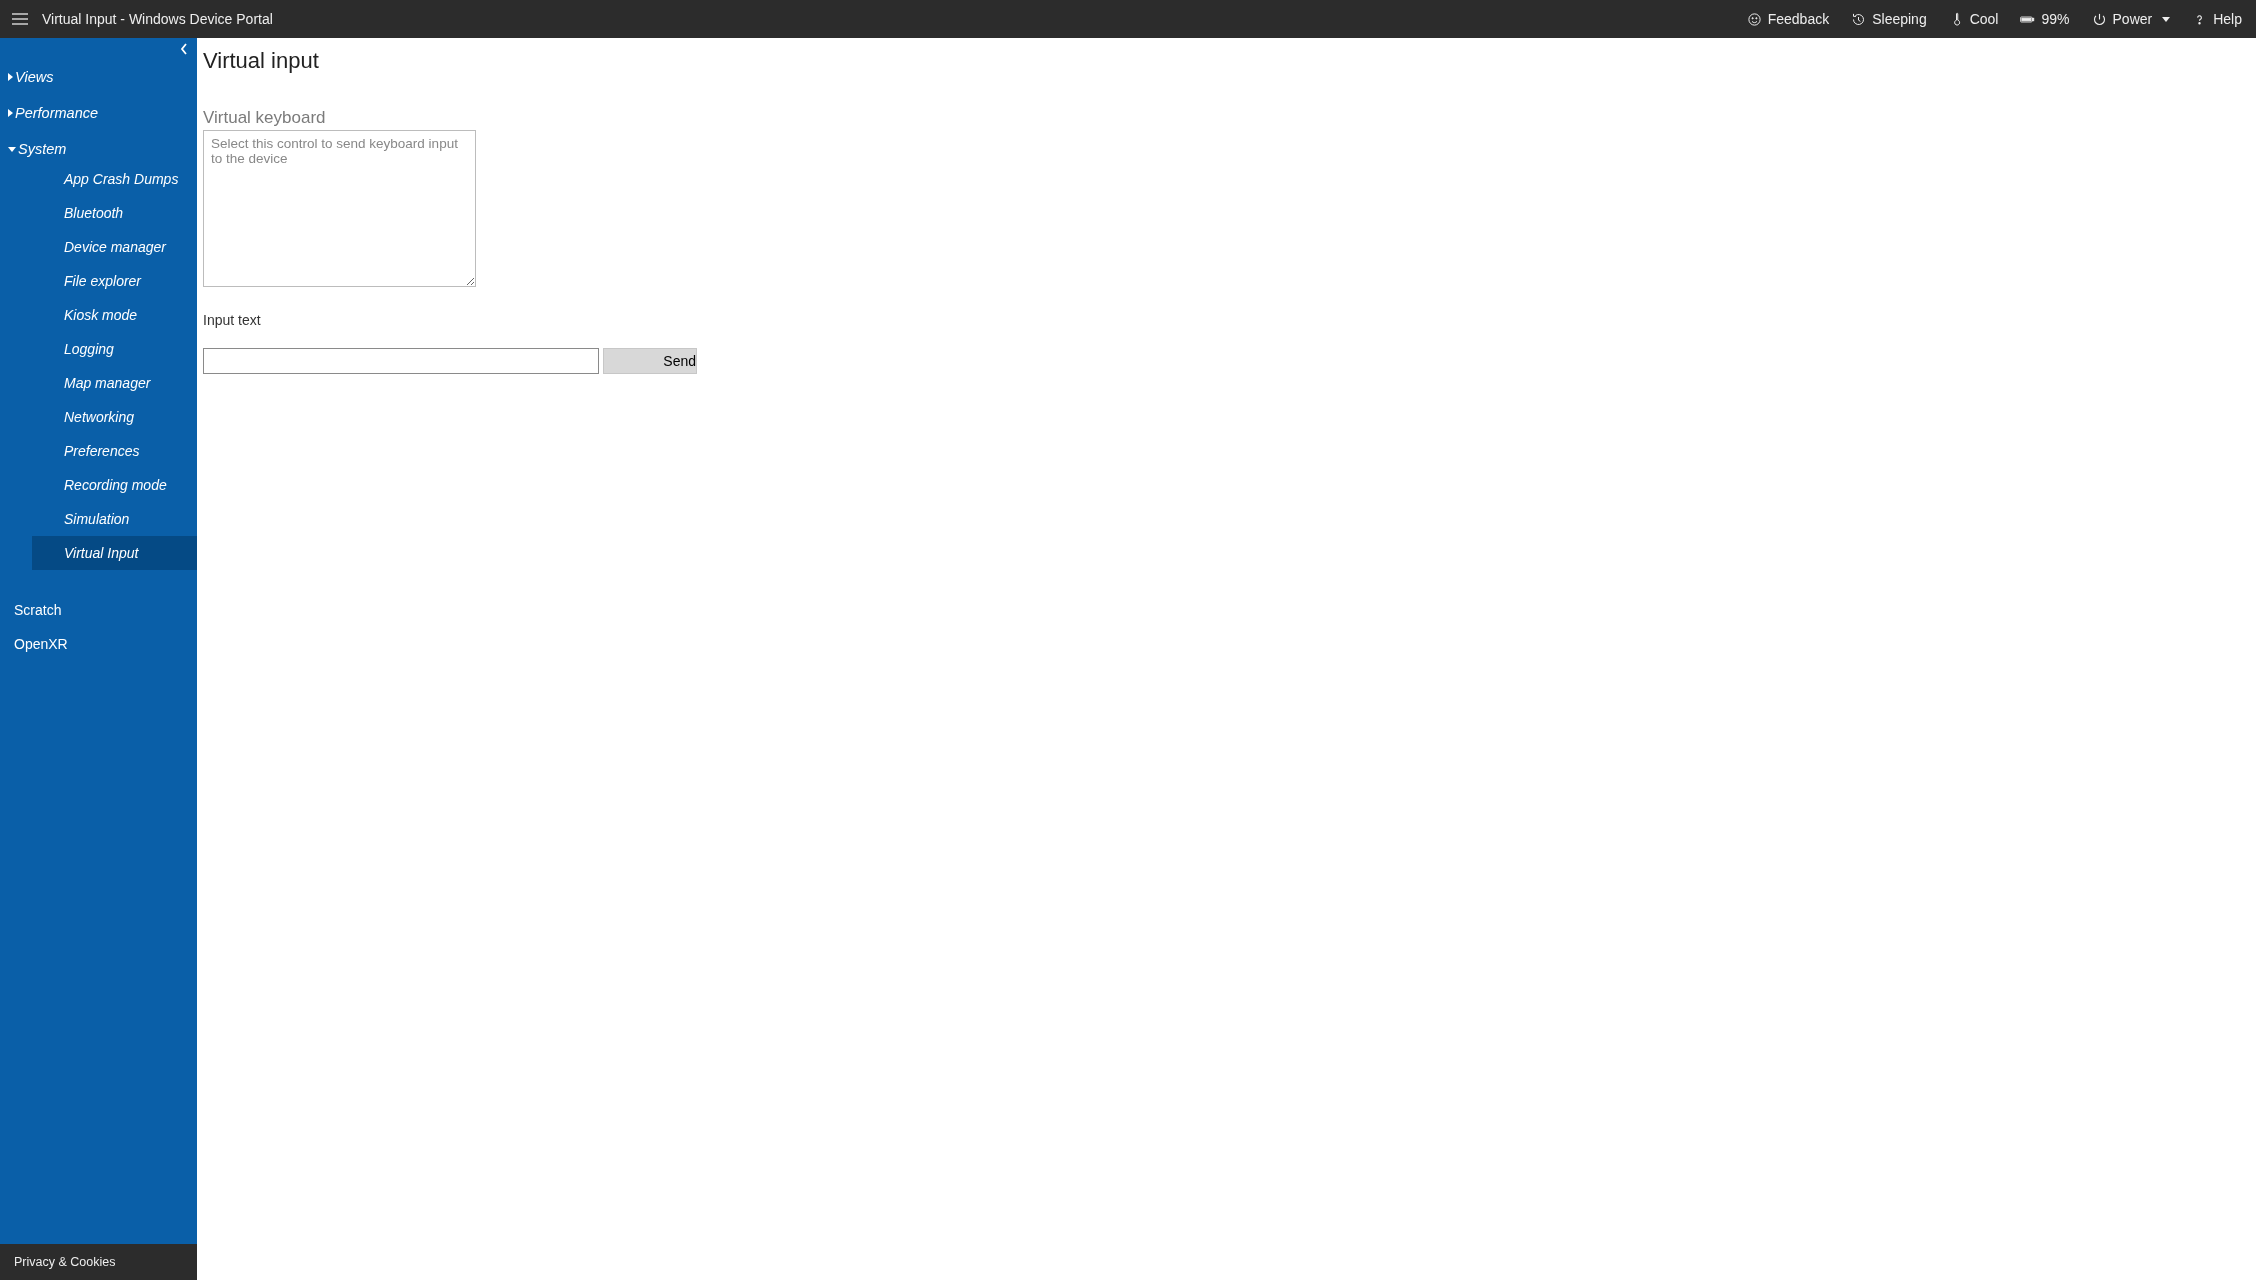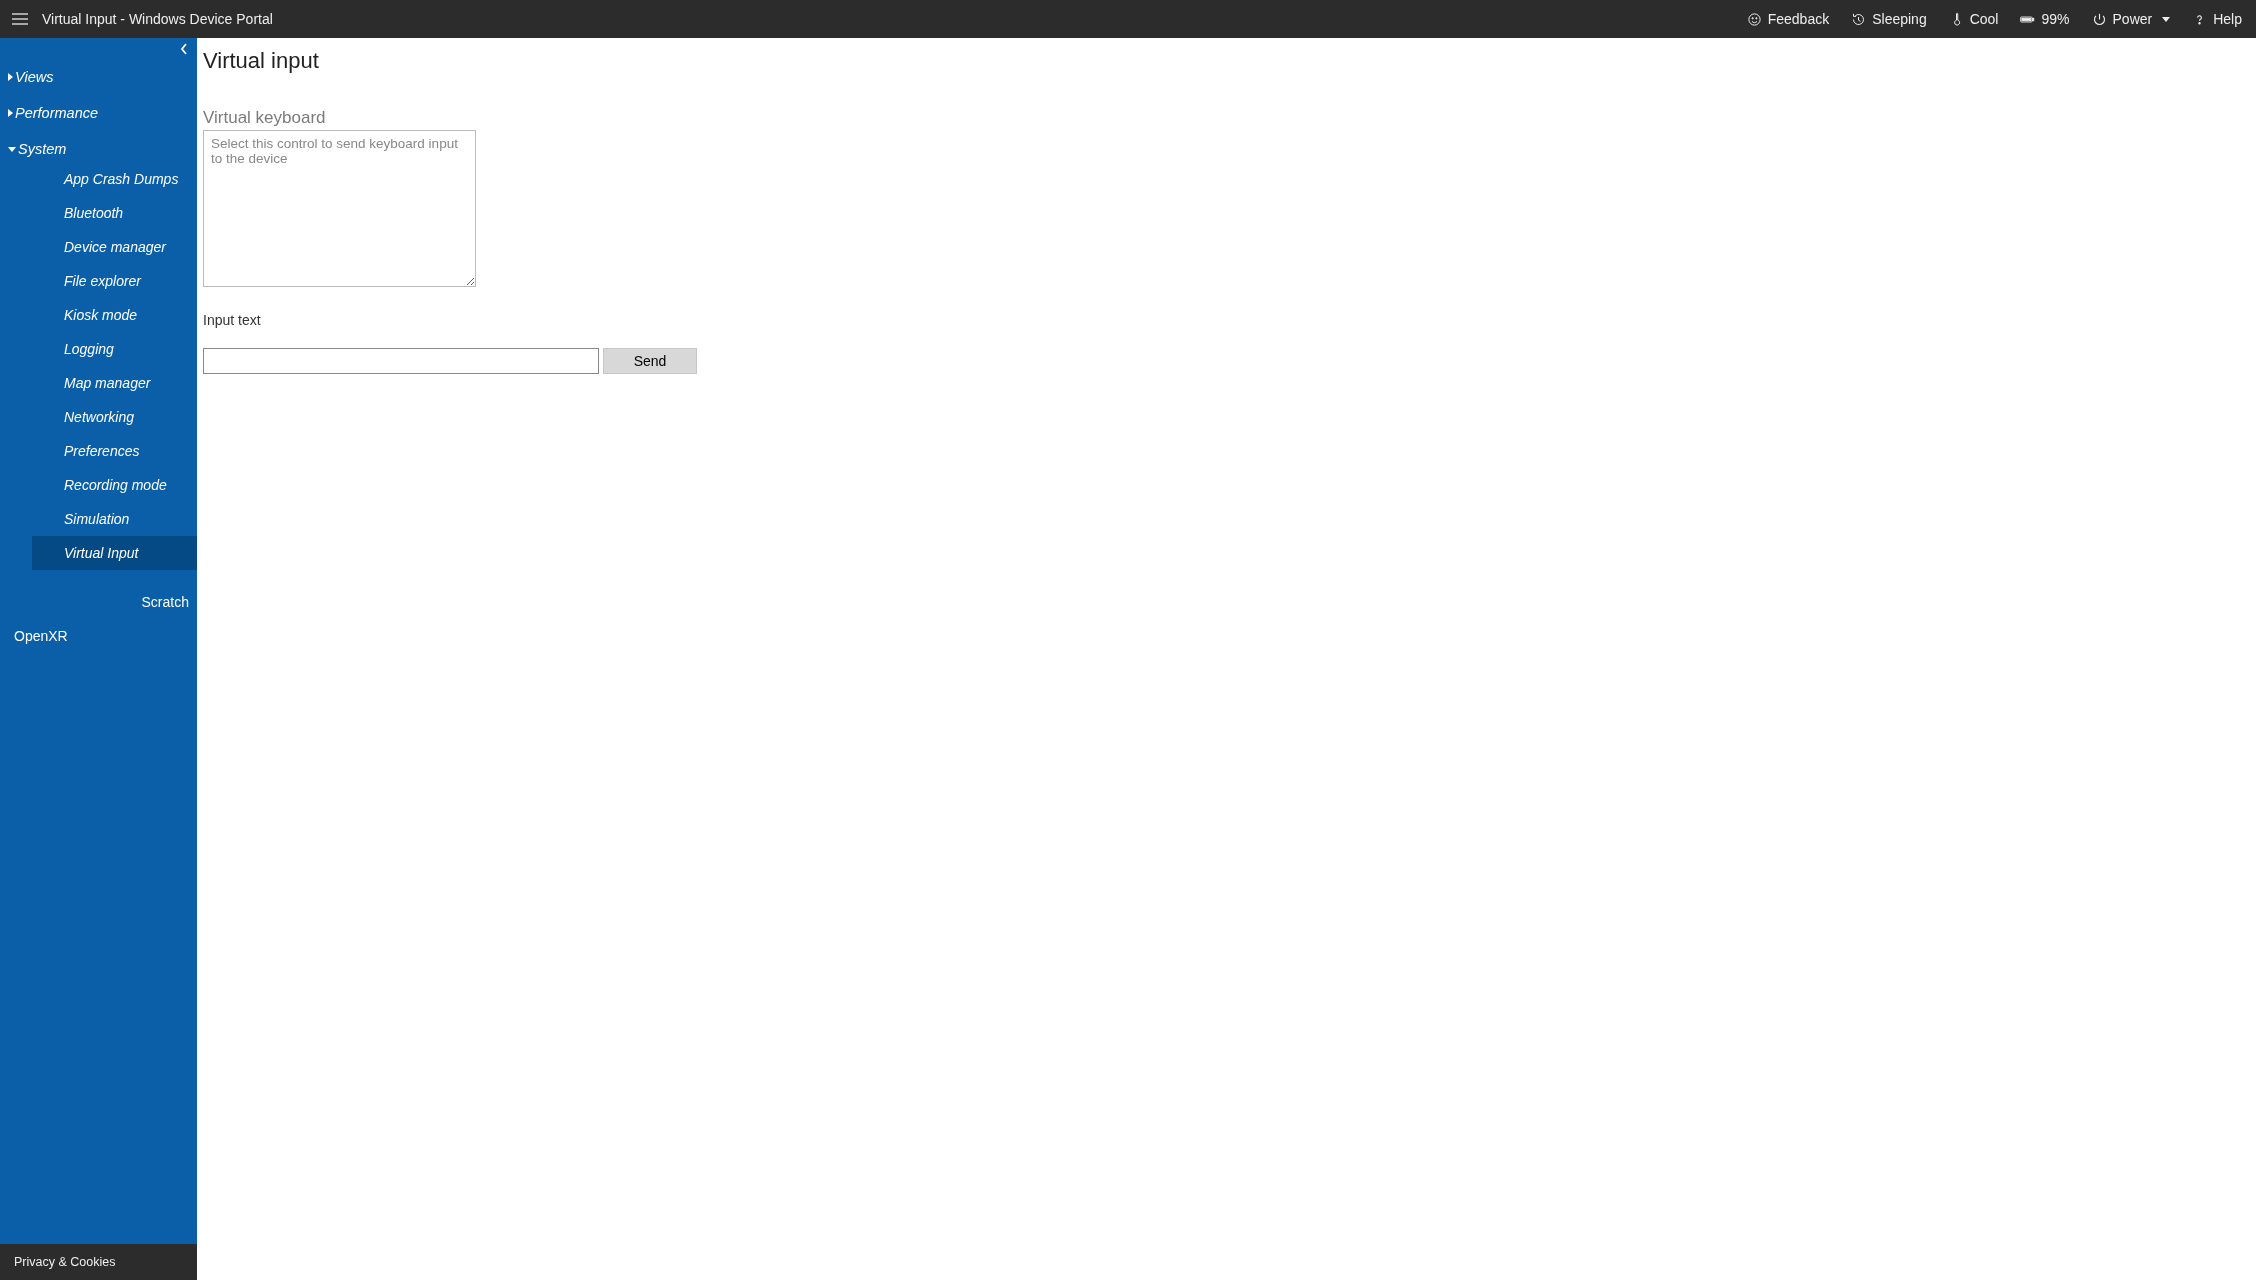--- a/index.html
+++ b/index.html
@@ -187,20 +187,21 @@
     font-size: 13.5px;
   }
   .input-row button {
     width: 94px;
     height: 26px;
     border: 1px solid #c7c7c7;
     background: #d8d8d8;
     font-family: inherit;
     font-size: 14px;
     cursor: pointer;
+    text-align: right;
   }
 </style>
 </head>
 <body>
 
 <div class="topbar">
   <div class="hamburger">
     <svg width="16" height="12" viewBox="0 0 16 12" fill="none" stroke="#ddd" stroke-width="1.4">
       <line x1="0" y1="1" x2="16" y2="1"></line>
       <line x1="0" y1="6" x2="16" y2="6"></line>
@@ -300,21 +301,21 @@
         <div class="nav-item">Kiosk mode</div>
         <div class="nav-item">Logging</div>
         <div class="nav-item">Map manager</div>
         <div class="nav-item">Networking</div>
         <div class="nav-item">Preferences</div>
         <div class="nav-item">Recording mode</div>
         <div class="nav-item">Simulation</div>
         <div class="nav-item active">Virtual Input</div>
       </div>
 
-      <div class="nav-item depth0" style="margin-top:16px;text-align:right;">Scratch</div>
+      <div class="nav-item depth0" style="margin-top:24px;">Scratch</div>
       <div class="nav-item depth0">OpenXR</div>
     </div>
 
     <div class="sidebar-footer">Privacy &amp; Cookies</div>
   </div>
 
   <div class="content">
     <div class="page-title">Virtual input</div>
 
     <div class="section-label">Virtual keyboard</div>

